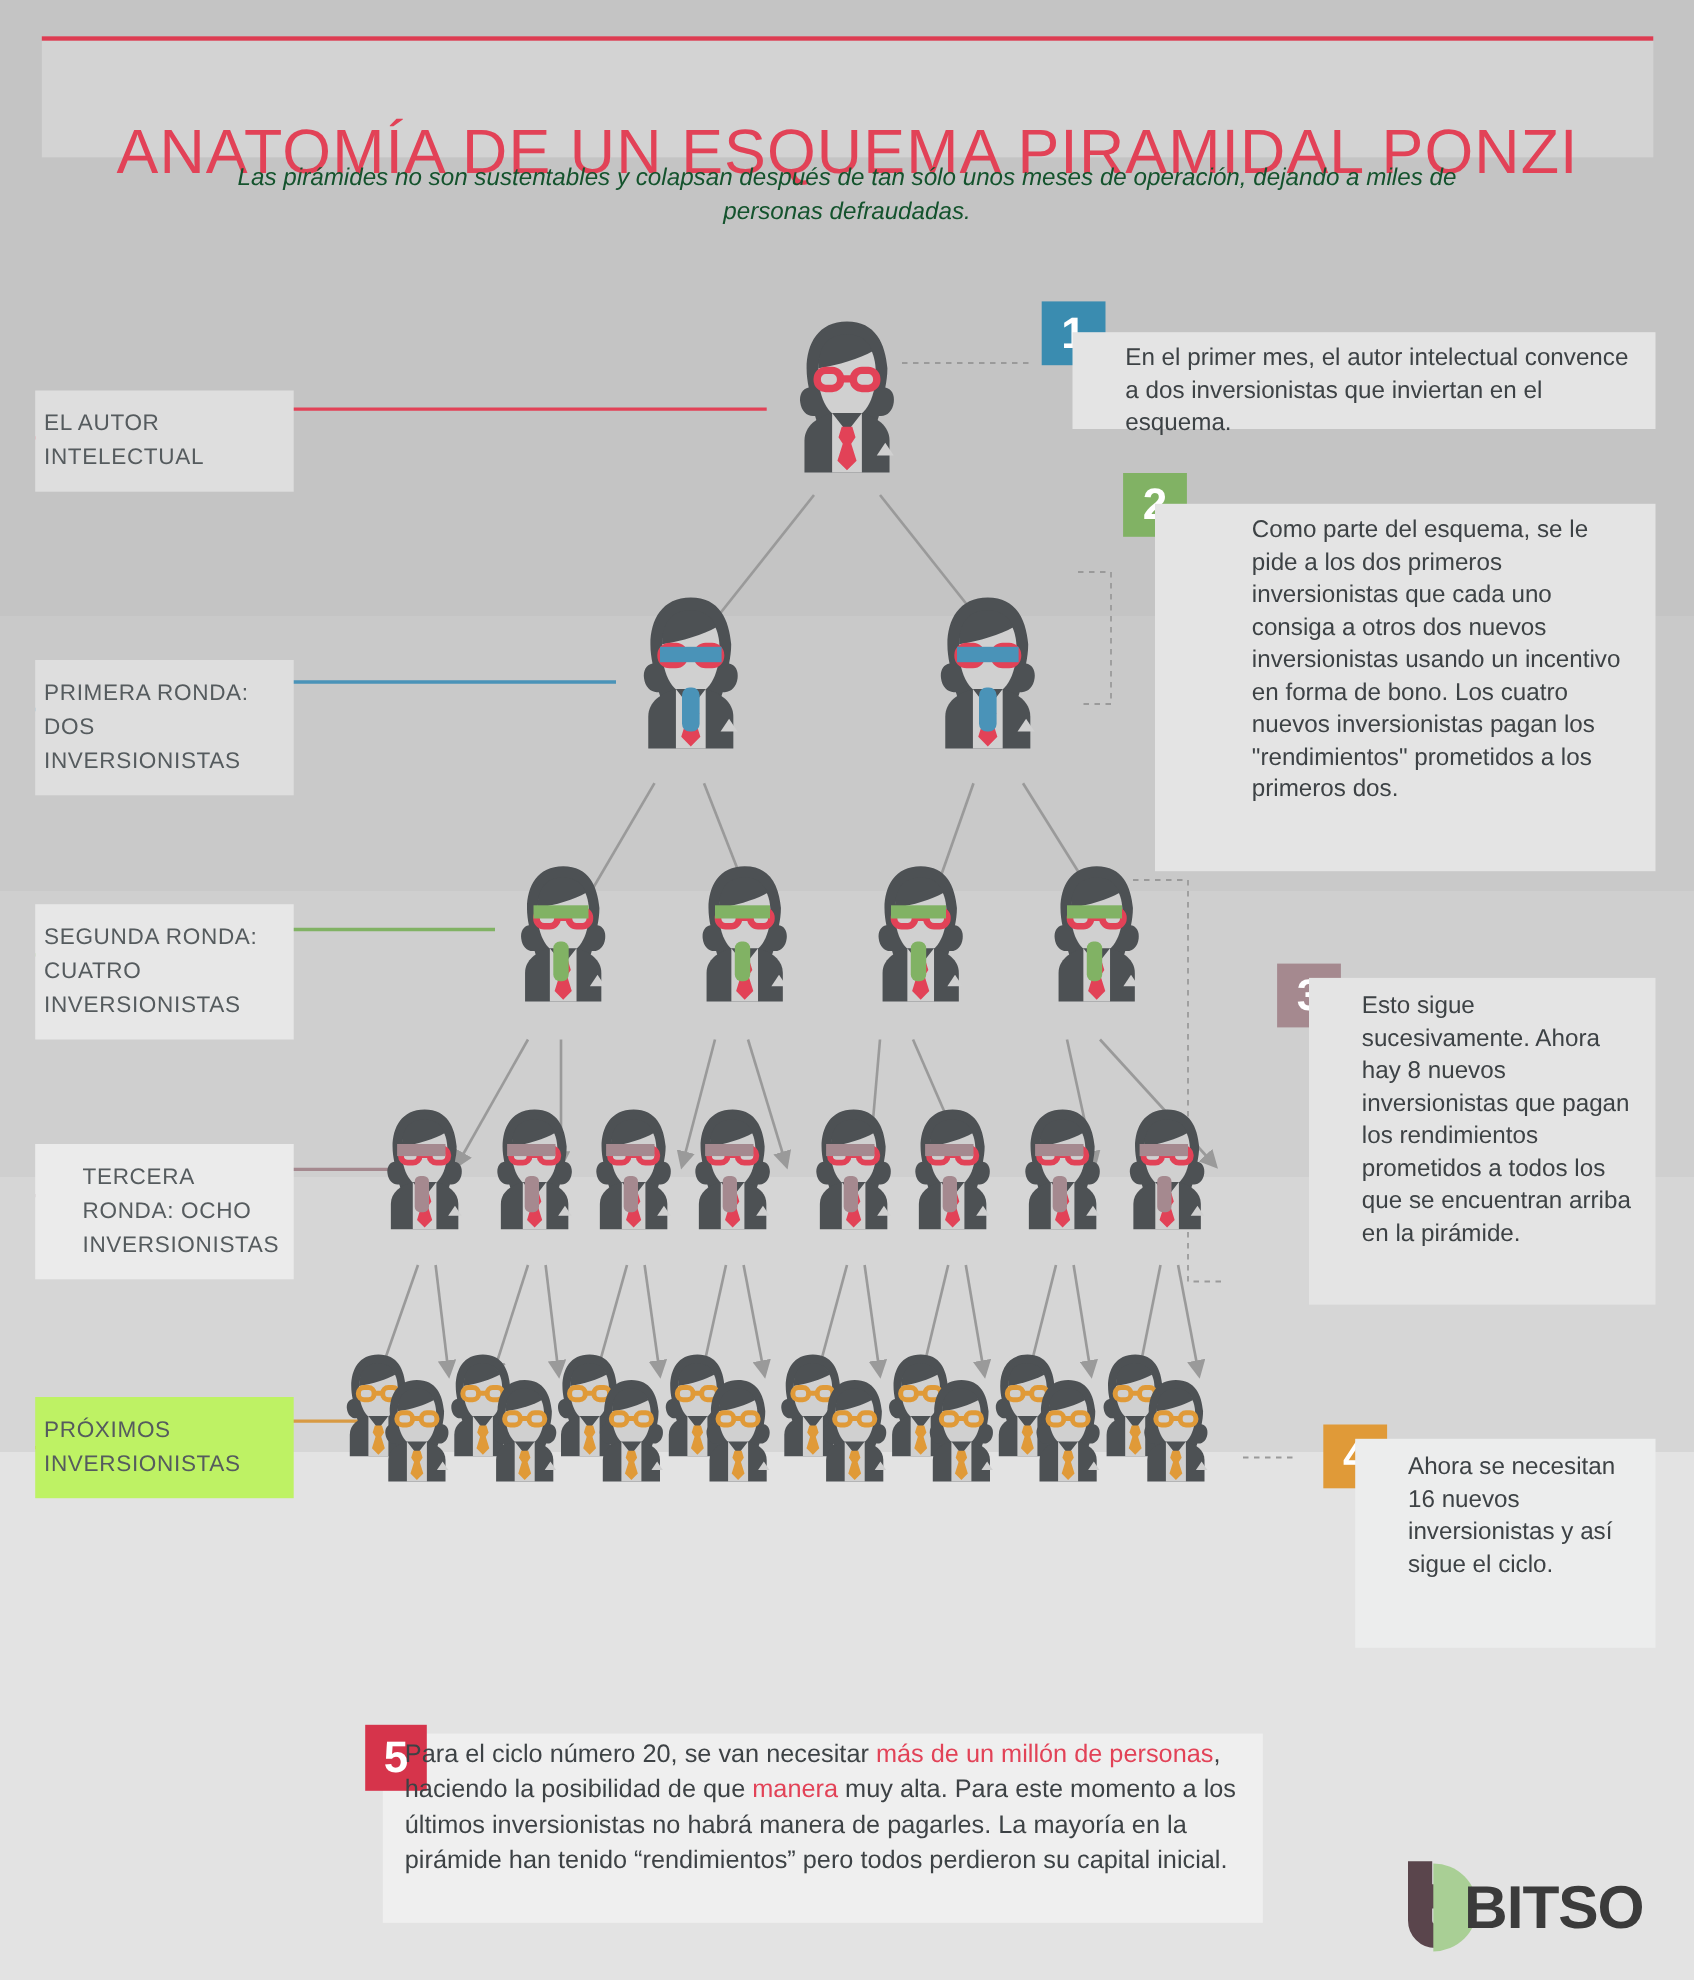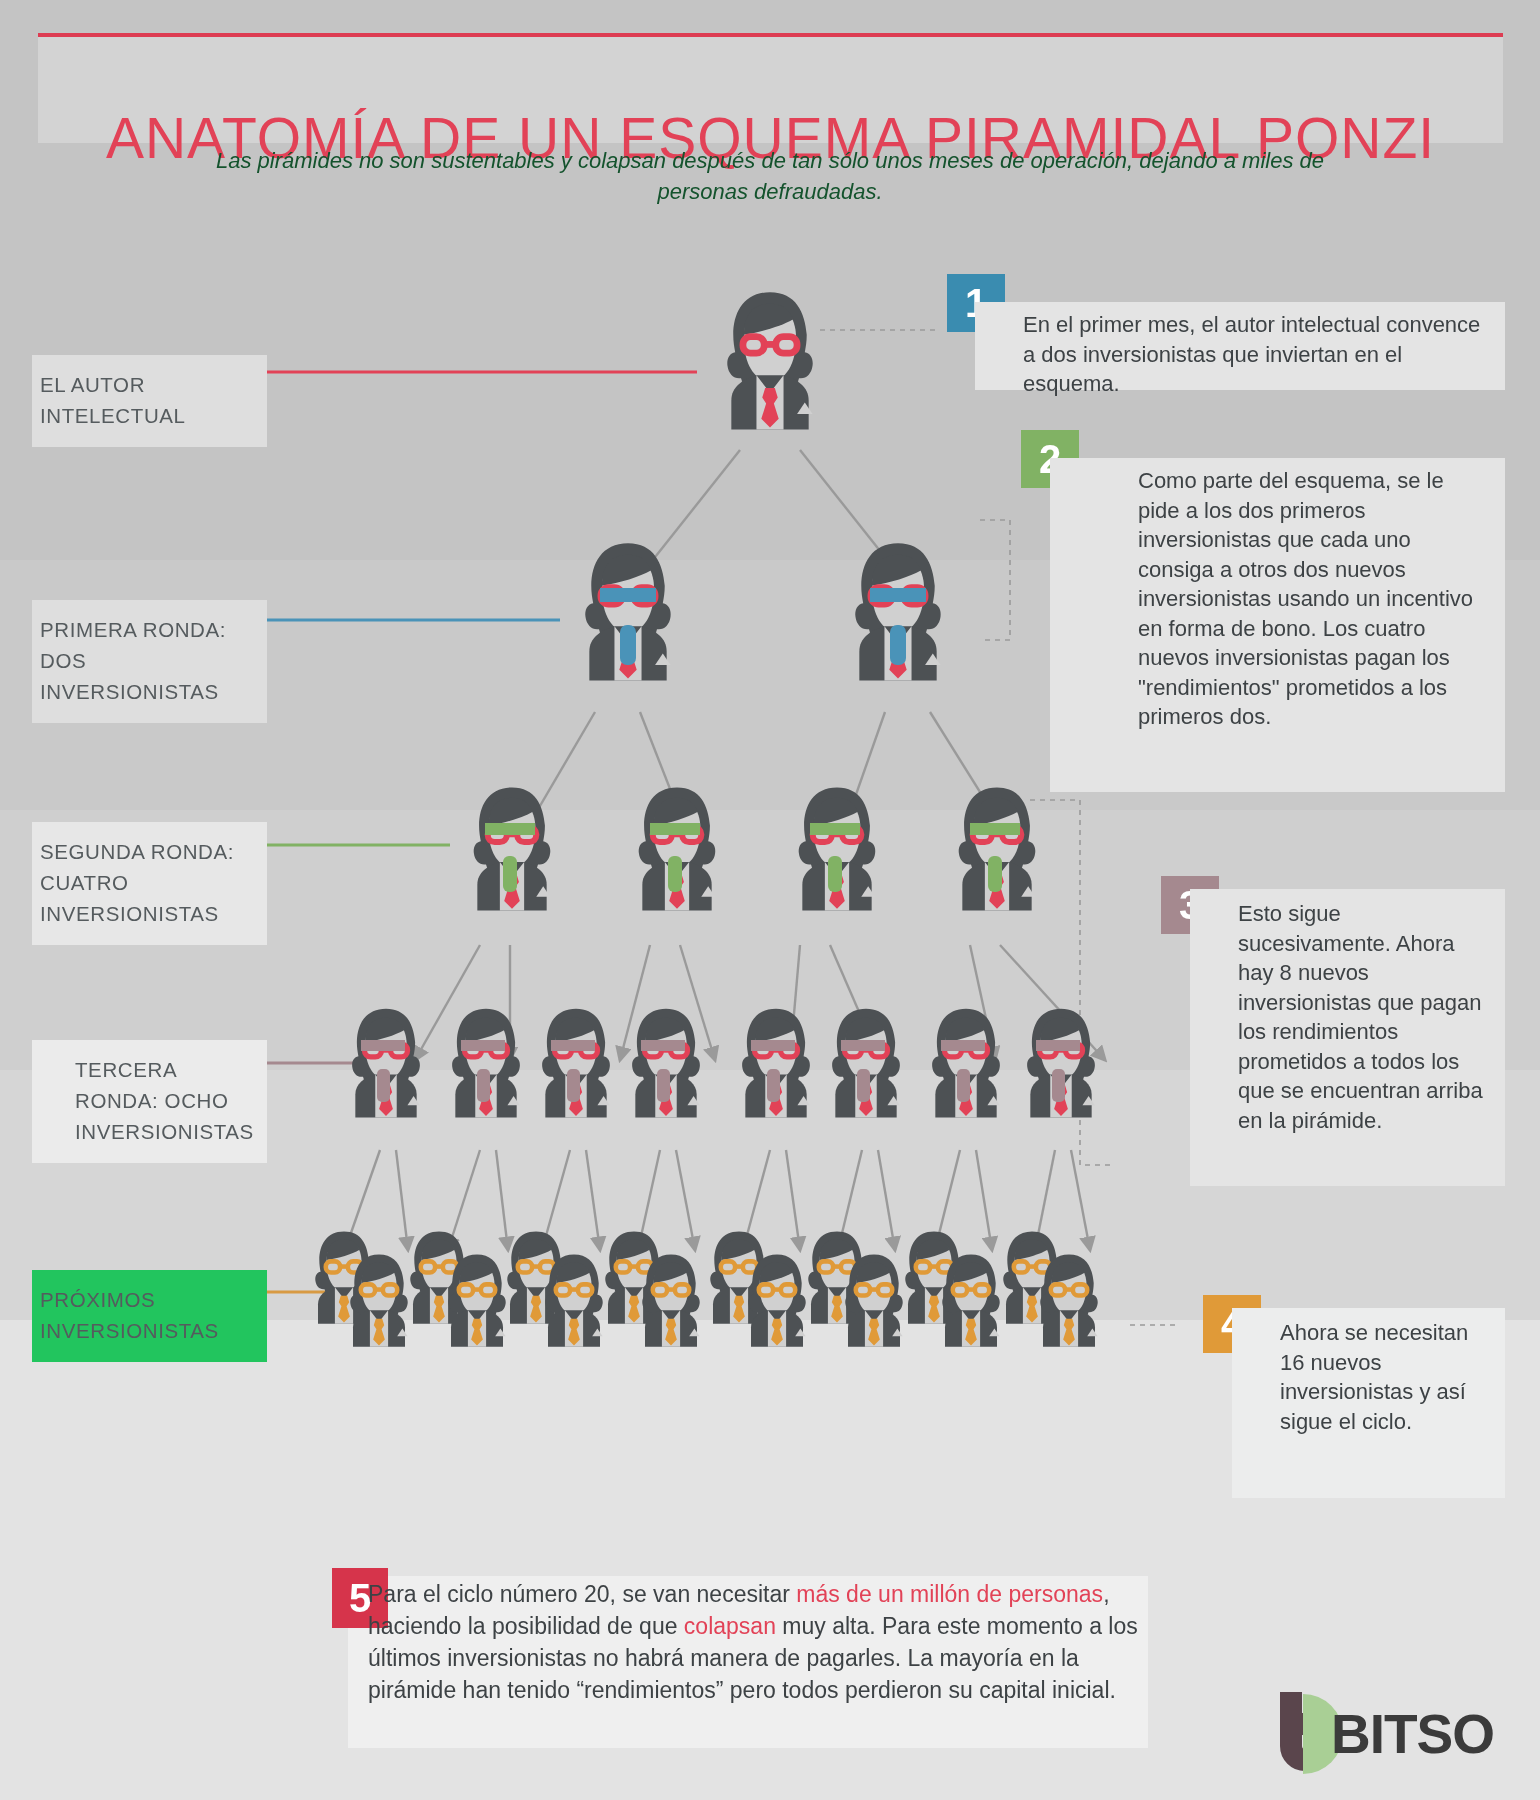--- a/index.html
+++ b/index.html
@@ -43,21 +43,21 @@
 
   
   .rlabel{
     position:absolute;background:#dedede;
     color:#555b5e;text-align:left;
     font-size:20.5px;line-height:31px;letter-spacing:.6px;
     padding:14px 8px 16px 8px;box-sizing:border-box;
   }
   .rlabel.shade{background:#e7e7e7;}
   .rlabel.shade2{background:#ebebeb;padding-left:43px;}
-  .rlabel.shade3{background:#22c55e;}
+  .rlabel.shade3{background:#bef264;}
 
   
   svg.conn{position:absolute;left:0;top:0;pointer-events:none;}
 
   
   .callout{position:absolute;background:#e4e4e4;box-sizing:border-box;}
   .callout .txt{
     color:#3d4245;font-size:22px;line-height:29.5px;
     font-family:"Liberation Sans",sans-serif;
   }
@@ -322,21 +322,21 @@
 </div>
 <div class="callout" style="left:1232px;top:1308px;width:273px;height:190px;background:#eceded;">
   <div class="txt" style="padding:10px 18px 0 48px;">Ahora se necesitan 16 nuevos inversionistas y así sigue el ciclo.</div>
 </div>
 
 <div class="step5box"></div>
 <div class="badge" style="left:332px;top:1568px;width:56px;height:60px;background:#d6344b;">
   <span>5</span>
 </div>
 <div class="step5txt">
-  <span>Para el ciclo número 20, se van necesitar </span><span class="hl">más de un millón de personas</span><span>, haciendo la posibilidad de que </span><span class="hl">colapsan</span><span> muy alta. Para este momento a los últimos inversionistas no habrá manera de pagarles. La mayoría en la pirámide han tenido “rendimientos” pero todos perdieron su capital inicial.</span>
+  <span>Para el ciclo número 20, se van necesitar </span><span class="hl">más de un millón de personas</span><span>, haciendo la posibilidad de que </span><span class="hl">manera</span><span> muy alta. Para este momento a los últimos inversionistas no habrá manera de pagarles. La mayoría en la pirámide han tenido “rendimientos” pero todos perdieron su capital inicial.</span>
 </div>
 
 <div class="logo">
   <svg width="260" height="92" viewBox="0 0 260 92">
     <path d="M46 4 L46 58 a14 14 0 0 0 28 0 L74 36 L46 36" fill="none" stroke="#5a454c" stroke-width="22" stroke-linecap="butt"></path>
     <path d="M58 6 a40 40 0 0 1 0 80 z" fill="#a9cf95"></path>
   </svg>
   <div class="logotext">BITSO</div>
 </div>
 

